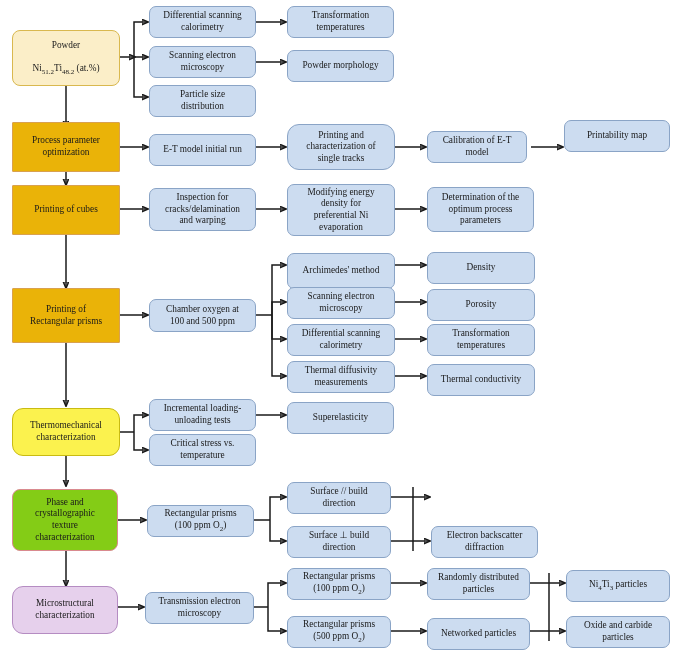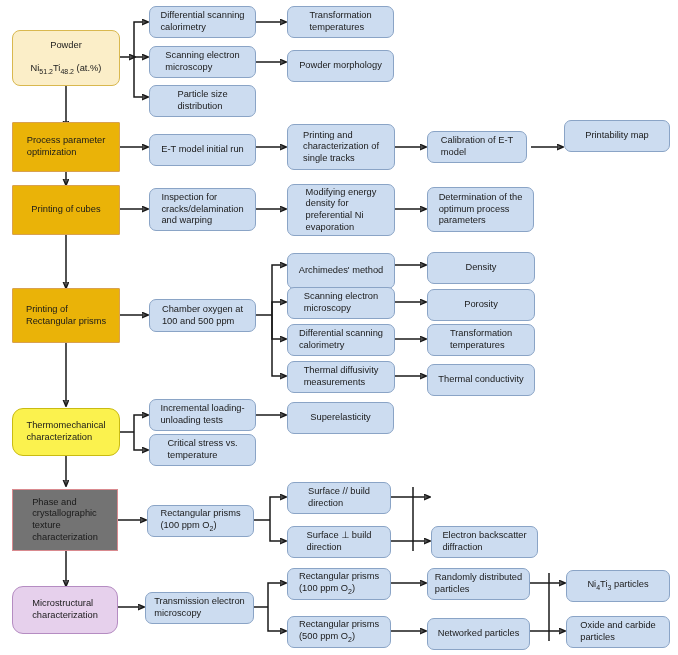--- a/index.html
+++ b/index.html
@@ -4,34 +4,35 @@
 <style>
   html,body{margin:0;padding:0;background:#ffffff;}
   body{font-family:"Liberation Sans","DejaVu Sans",sans-serif;}
   #canvas{position:relative;width:678px;height:655px;background:#fff;overflow:hidden;}
   .node{
     position:absolute;
     box-sizing:border-box;
     display:flex;
     align-items:center;
     justify-content:center;
-    text-align:left;
+    text-align:center;
     font-size:9.3px;
     line-height:1.25;
     color:#1a1a1a;
     border:1px solid #8fa8c8;
     border-radius:7px;
     padding:15px 3px;
     white-space:pre-line;
+    font-family:Liberation Serif, serif;
   }
   .blue{background:#ccdcf0;border-color:#8aa4c6;}
   .cream{background:#fbeec8;border-color:#d9b84f;border-width:1.4px;border-radius:8px;}
   .peach{background:#eab308;border-color:#d9a14f;border-width:1.4px;border-radius:1px;}
   .yellow{background:#fbf24e;border-color:#c9bb12;border-width:1.4px;border-radius:11px;}
-  .pink{background:#737373;border-color:#d98a8f;border-width:1.4px;border-radius:0;}
+  .pink{background:#84cc16;border-color:#d98a8f;border-width:1.4px;border-radius:8px;}
   .purple{background:#e6d0ec;border-color:#b58cc2;border-width:1.4px;border-radius:11px;}
   .sub{font-size:7px;vertical-align:sub;}
   svg.wires{position:absolute;left:0;top:0;width:678px;height:655px;pointer-events:none;}
   svg.wires path,svg.wires line{stroke:#1a1a1a;stroke-width:1.5;fill:none;}
 </style>
 </head>
 <body>
 
 <div id="canvas">
 
@@ -141,21 +142,21 @@
 temperatures</div>
 
   <div class="node blue" style="left:149px;top:46px;width:107px;height:32px;">Scanning electron
 microscopy</div>
   <div class="node blue" style="left:287px;top:50px;width:107px;height:26px;">Powder morphology</div>
 
   <div class="node blue" style="left:149px;top:85px;width:107px;height:32px;">Particle size
 distribution</div>
 
   <div class="node blue" style="left:149px;top:134px;width:107px;height:26px;">E-T model initial run</div>
-  <div class="node blue" style="left:287px;top:124px;width:108px;height:46px;">Printing and
+  <div class="node blue" style="left:287px;top:124px;width:108px;height:46px;border-radius:12px;">Printing and
 characterization of
 single tracks</div>
   <div class="node blue" style="left:427px;top:131px;width:100px;height:32px;">Calibration of E-T
 model</div>
   <div class="node blue" style="left:564px;top:120px;width:106px;height:26px;">Printability map</div>
 
   <div class="node blue" style="left:149px;top:188px;width:107px;height:43px;">Inspection for
 cracks/delamination
 and warping</div>
   <div class="node blue" style="left:427px;top:187px;width:107px;height:45px;">Determination of the

